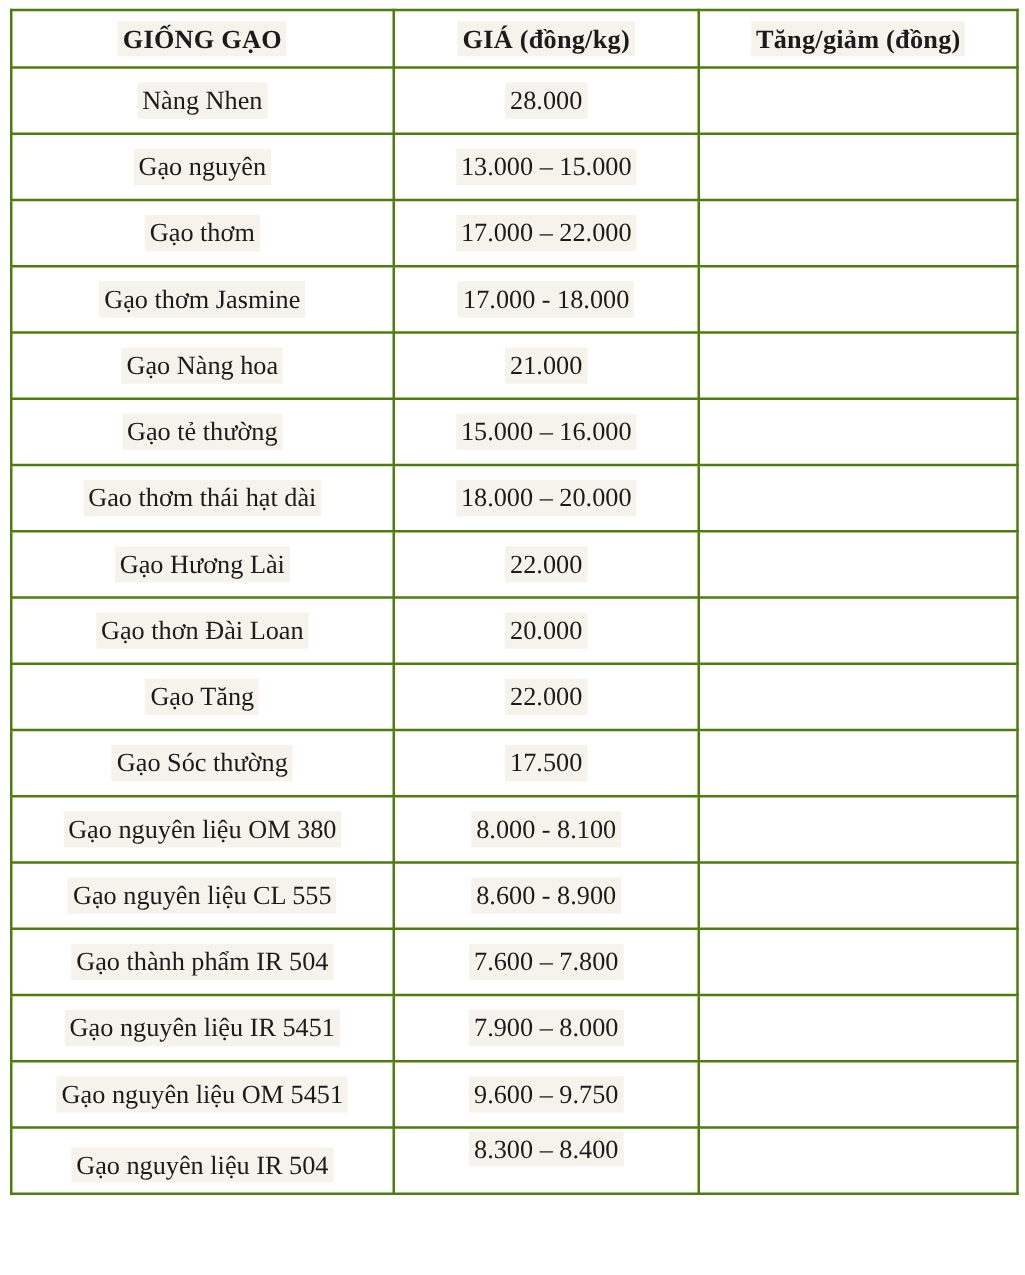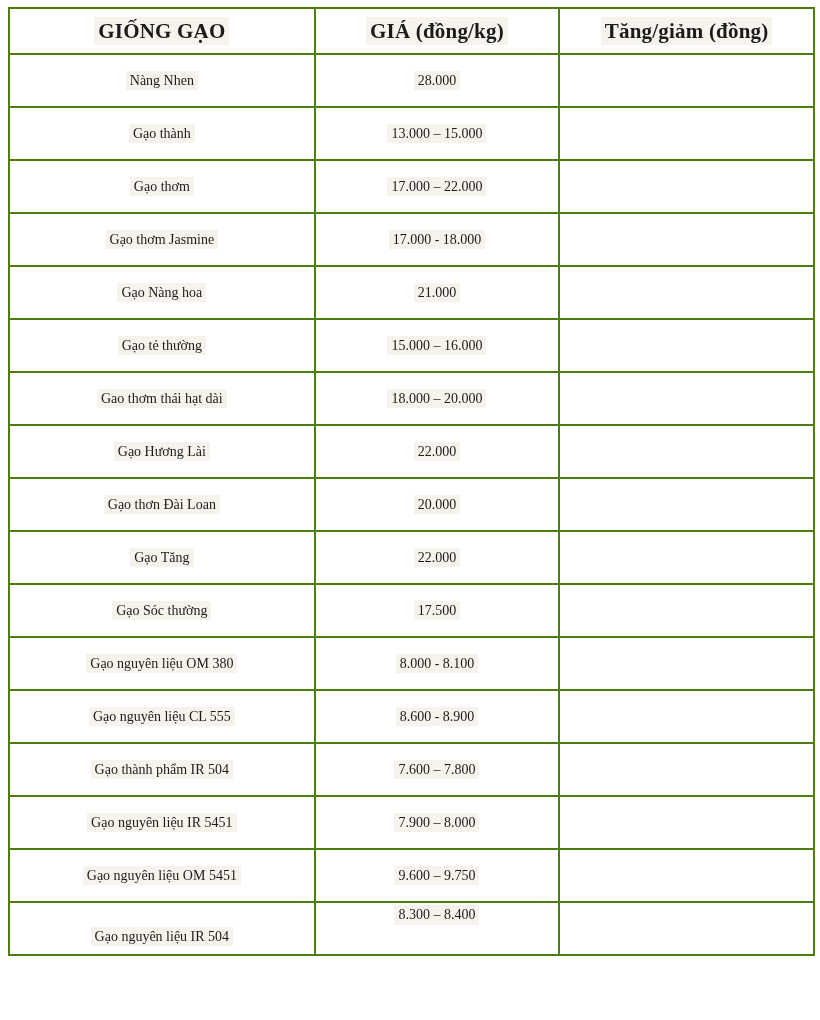--- a/index.html
+++ b/index.html
@@ -34,21 +34,21 @@
     overflow: hidden;
   }
   table.price-table th {
     height: 44px;
     font-size: 21px;
     font-weight: bold;
     letter-spacing: 0.2px;
   }
   table.price-table td {
     height: 51px;
-    font-size: 14px;
+    font-size: 21px;
     font-weight: normal;
   }
   .col-variety { width: 300px; }
   .col-price   { width: 240px; }
   .col-change  { width: 250px; }
   
   .hl {
     background: #f5f3eb;
     padding: 1px 4px;
     display: inline-block;
@@ -83,21 +83,21 @@
         </th>
       </tr>
     </thead>
     <tbody id="table-body">
         <tr>
           <td class="cell-variety"><span class="hl">Nàng Nhen</span></td>
           <td class="cell-price"><span class="hl">28.000</span></td>
           <td class="cell-change"></td>
         </tr>
         <tr>
-          <td class="cell-variety"><span class="hl">Gạo thành</span></td>
+          <td class="cell-variety"><span class="hl">Gạo nguyên</span></td>
           <td class="cell-price"><span class="hl">13.000 – 15.000</span></td>
           <td class="cell-change"></td>
         </tr>
         <tr>
           <td class="cell-variety"><span class="hl">Gạo thơm</span></td>
           <td class="cell-price"><span class="hl">17.000 – 22.000</span></td>
           <td class="cell-change"></td>
         </tr>
         <tr>
           <td class="cell-variety"><span class="hl">Gạo thơm Jasmine</span></td>

